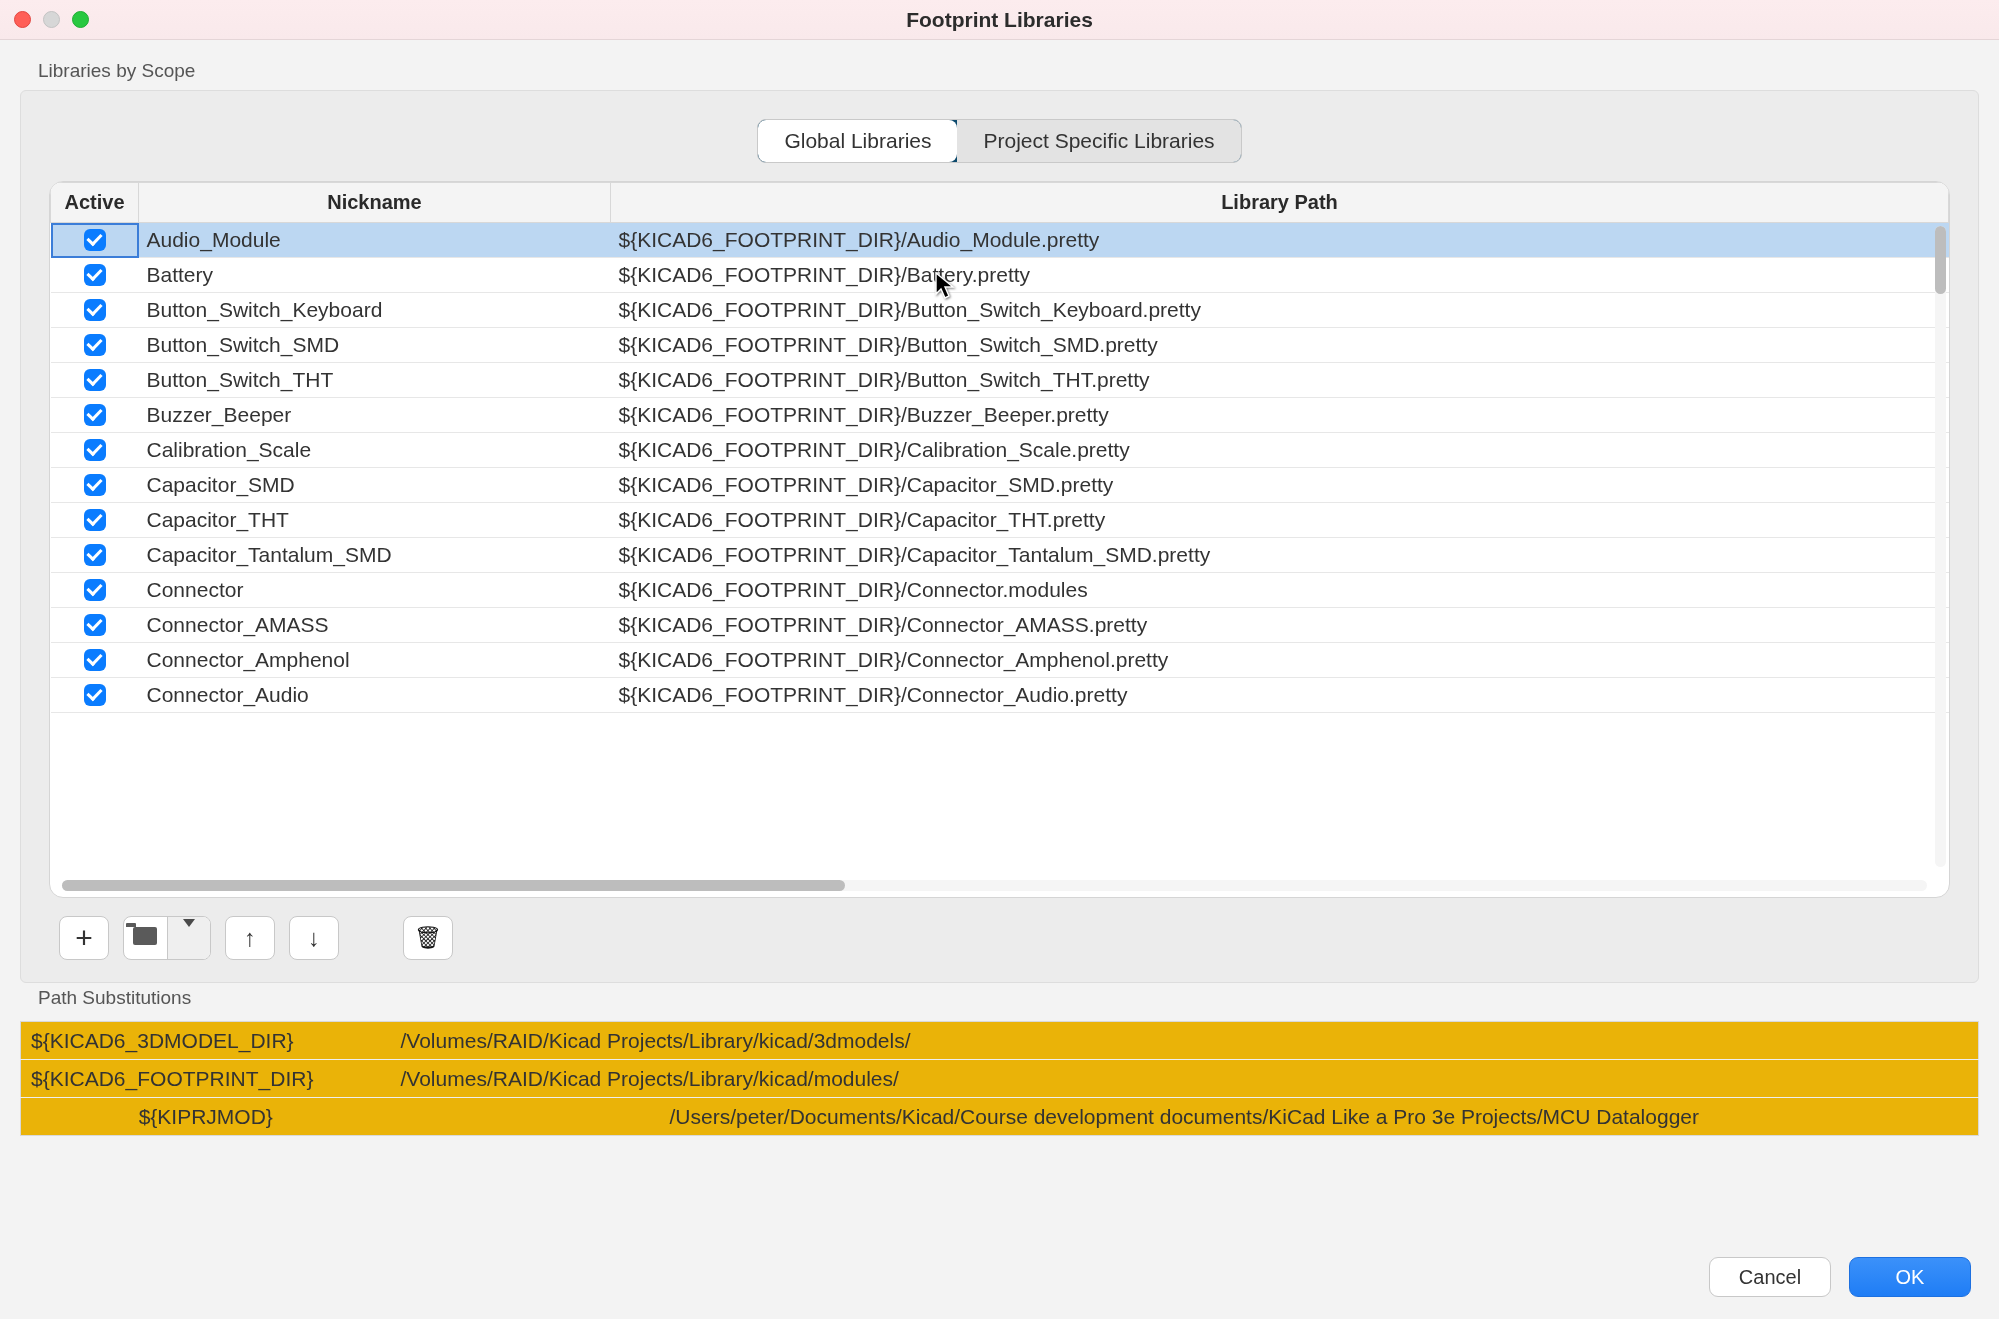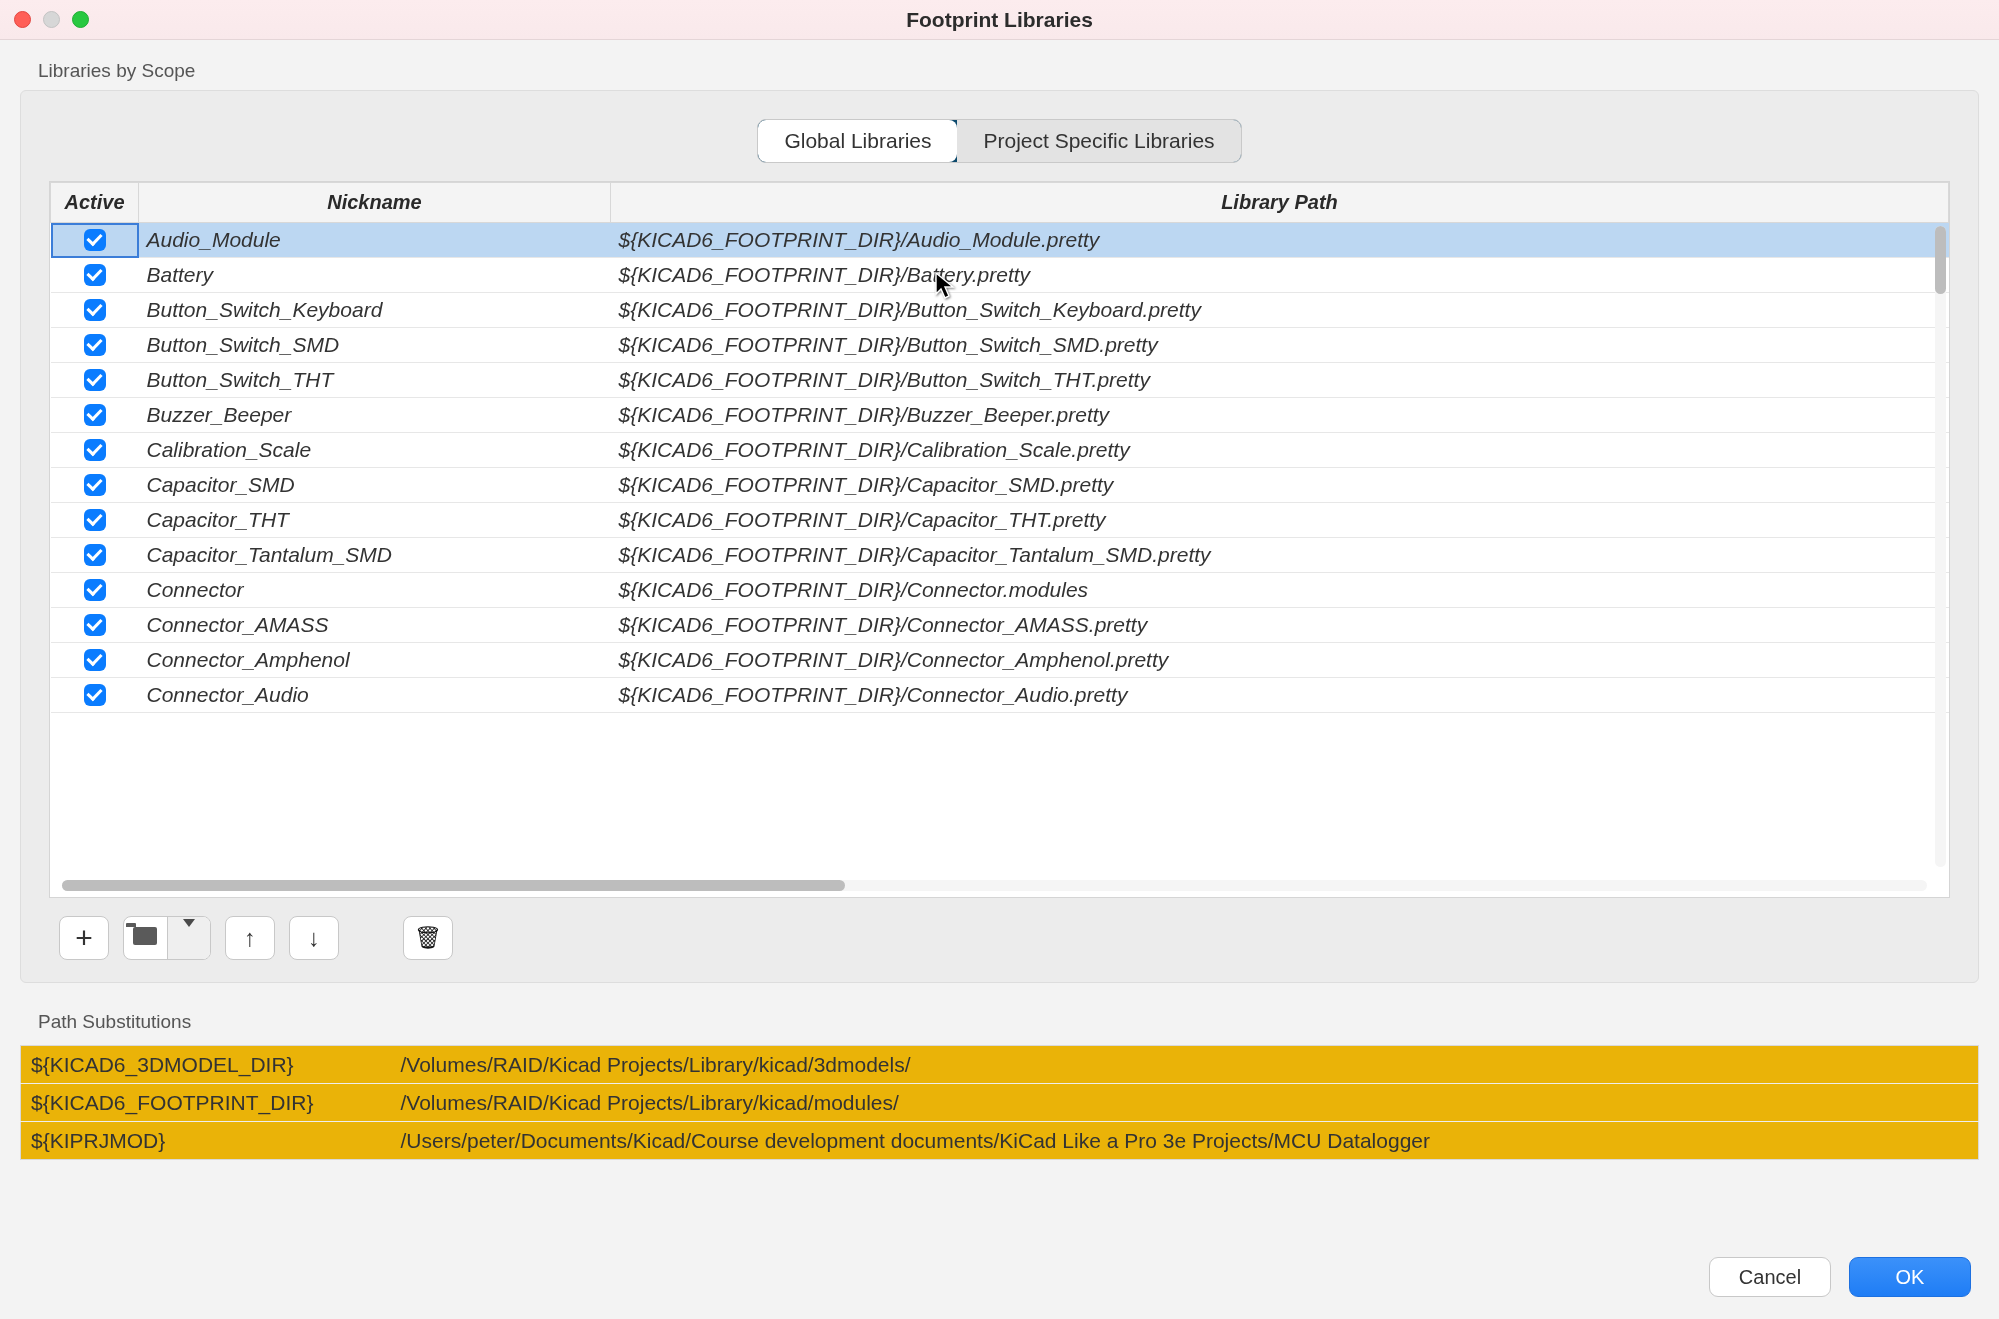--- a/index.html
+++ b/index.html
@@ -12,21 +12,21 @@
 .dot.yellow { background: #d7d7d7; border: 1px solid #c3c3c3; }
 .dot.green { background: #28c840; border: 1px solid #1fae34; }
 .title { position: absolute; left: 0; right: 0; text-align: center; font-weight: 600; font-size: 21px; color: #2c2c2c; }
 .content { flex: 1; padding: 20px 20px 0 20px; display: flex; flex-direction: column; }
 .group-label { font-size: 19px; color: #555; margin: 0 0 8px 18px; }
 .group-frame { border: 1px solid #ddd; border-radius: 6px; background: #ececec; padding: 28px 28px 22px 28px; display: flex; flex-direction: column; }
 .tabs { display: flex; justify-content: center; margin-bottom: 18px; }
 .seg { display: inline-flex; border: 1px solid #c9c9c9; border-radius: 9px; overflow: hidden; background: #0c4a6e; }
 .seg-btn { padding: 9px 26px; font-size: 21px; color: #333; background: #e3e3e3; cursor: default; }
 .seg-btn.active { background: #fff; font-weight: 400; box-shadow: 0 1px 2px rgba(0,0,0,.08); border-radius: 8px; }
-.table-wrap { background: #fff; border: 1px solid #d5d5d5; border-radius: 0; position: relative; overflow: hidden; height: 717px; font-style: italic; }
+.table-wrap { background: #fff; border: 1px solid #d5d5d5; border-radius: 14px; position: relative; overflow: hidden; height: 717px; }
 .lib-table { width: 100%; border-collapse: collapse; table-layout: fixed; }
 .lib-table th { background: #f4f4f4; font-weight: 600; font-size: 20px; border: 1px solid #d8d8d8; padding: 8px 6px; text-align: center; }
 .lib-table td { border-bottom: 1px solid #e7e7e7; padding: 5px 8px; font-size: 21px; color: #333; white-space: nowrap; overflow: hidden; text-overflow: ellipsis; height: 32px; }
 .lib-table tr.selected td { background: #bcd7f2; }
 .lib-table tr.selected td.active-cell { outline: 2px solid #3b7dd8; outline-offset: -2px; }
 .col-active { width: 88px; }
 .col-nick { width: 472px; }
 .col-path { }
 .active-cell { text-align: center; }
 .chk { display: inline-flex; width: 22px; height: 22px; background: #0a7cff; border-radius: 6px; align-items: center; justify-content: center; position: relative; }
@@ -43,21 +43,21 @@
 .icon-plus::before { content: "+"; font-size: 30px; font-weight: 300; }
 .icon-folder::before { content: ""; display: block; width: 24px; height: 18px; background: #5a5a5a; border-radius: 2px; position: relative; }
 .icon-folder::after { content: ""; display: block; width: 10px; height: 4px; background: #5a5a5a; position: relative; top: -22px; left: -7px; border-radius: 1px 1px 0 0; }
 .icon-caret-down::before { content: ""; border-left: 6px solid transparent; border-right: 6px solid transparent; border-top: 8px solid #4a4a4a; }
 .icon-up::before { content: "↑"; font-size: 24px; font-weight: 600; }
 .icon-down::before { content: "↓"; font-size: 24px; font-weight: 600; }
 .icon-trash::before { content: "🗑"; font-size: 22px; filter: grayscale(1) brightness(0.4); }
 .spacer { width: 36px; }
 .path-table { background: #eab308; border: 1px solid #d9d9d9; border-radius: 3px; width: 100%; border-collapse: collapse; margin-top: 4px; }
 .path-table td { padding: 5px 10px; font-size: 21px; color: #333; border-bottom: 1px solid #eee; height: 38px; }
-.path-table tr:last-child td { border-bottom: none; }
+.path-table tr:last-child td { border-bottom: none; text-align: center; }
 .path-table td:first-child { width: 370px; }
 .footer { display: flex; justify-content: flex-end; gap: 18px; padding: 22px 28px; }
 .btn { min-width: 122px; height: 40px; border-radius: 9px; border: 1px solid #c8c8c8; background: #fff; font-size: 20px; color: #333; display: inline-flex; align-items: center; justify-content: center; }
 .btn.primary { background: linear-gradient(#3b91fa, #1f7df5); color: #fff; border: 1px solid #1d70e0; }
 .cursor { position: absolute; width: 20px; height: 28px; pointer-events: none; }
 .cursor svg { filter: drop-shadow(1px 1px 1px rgba(0,0,0,.5)); }
 </style>
 </head>
 <body>
 
@@ -191,21 +191,21 @@
         <div class="tbtn">
             <span class="icon-down"></span>
           </div>
         <div class="spacer"></div>
         <div class="tbtn">
             <span class="icon-trash"></span>
           </div>
       </div>
     </div>
 
-    <div class="group-label" style="margin-top:28px">Path Substitutions</div>
+    <div class="group-label" style="margin-top:4px">Path Substitutions</div>
     <table class="path-table">
       <tbody id="path-rows">
           <tr>
             <td>${KICAD6_3DMODEL_DIR}</td>
             <td>/Volumes/RAID/Kicad Projects/Library/kicad/3dmodels/</td>
           </tr>
           <tr>
             <td>${KICAD6_FOOTPRINT_DIR}</td>
             <td>/Volumes/RAID/Kicad Projects/Library/kicad/modules/</td>
           </tr>

